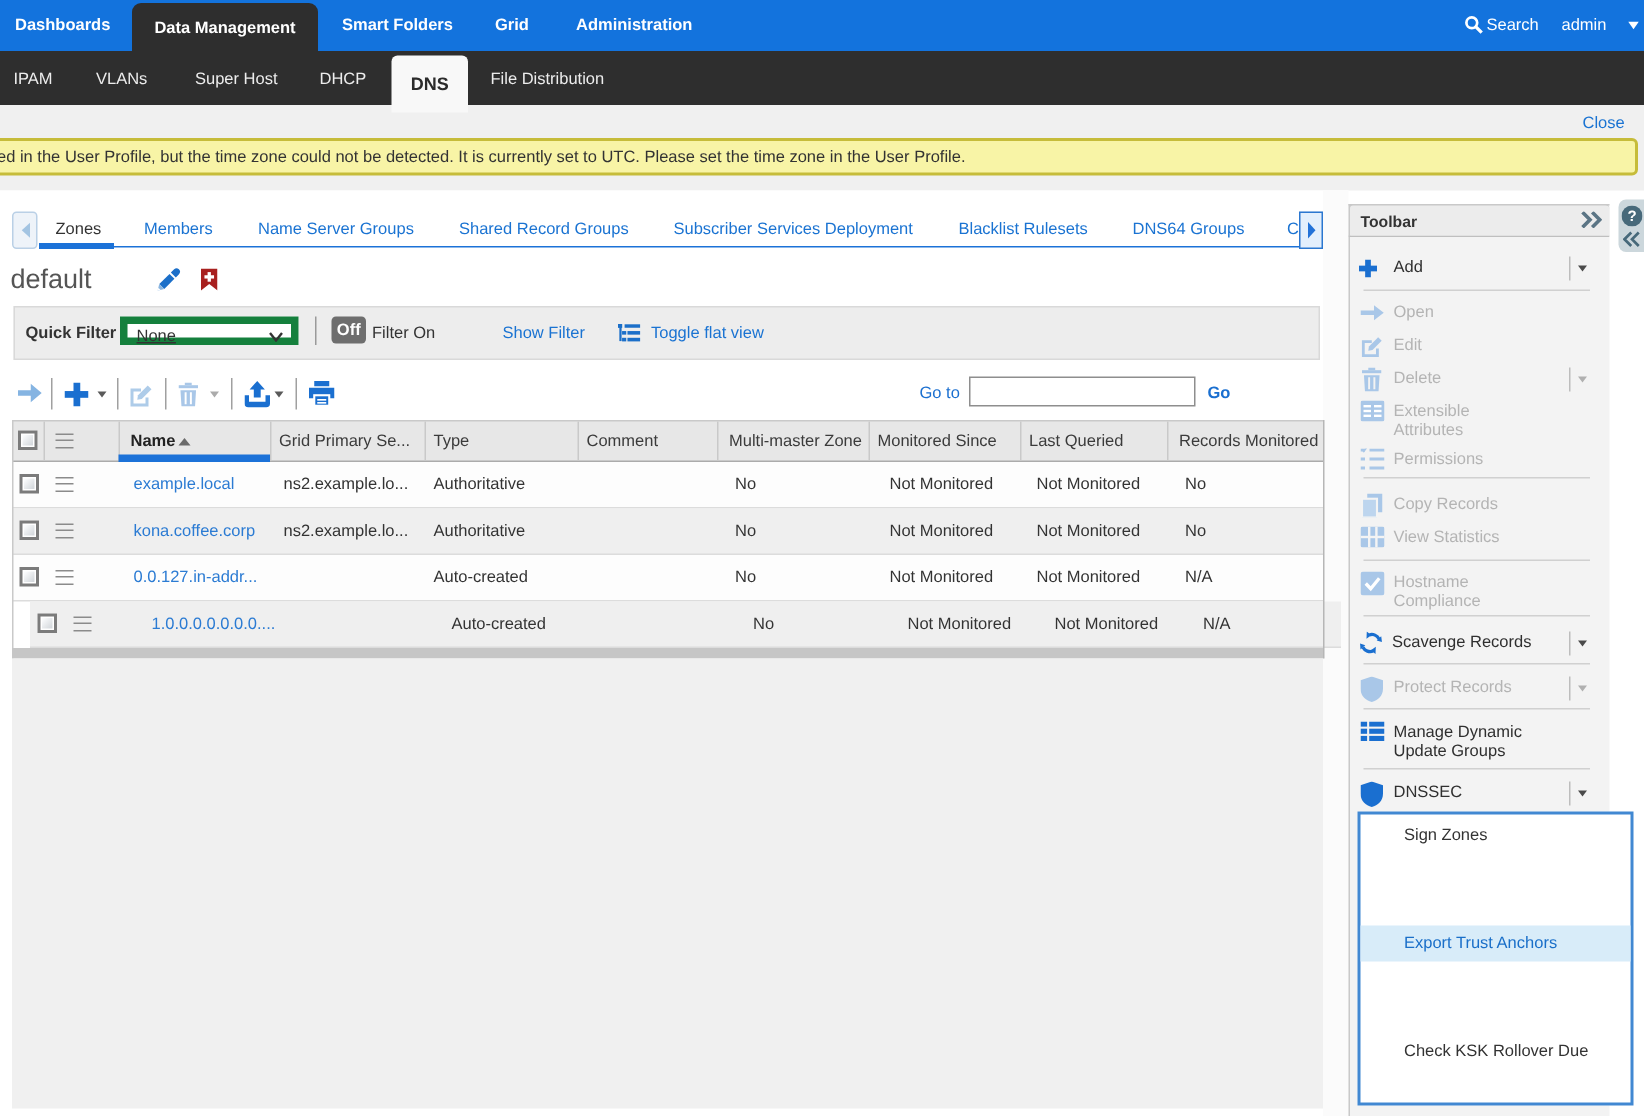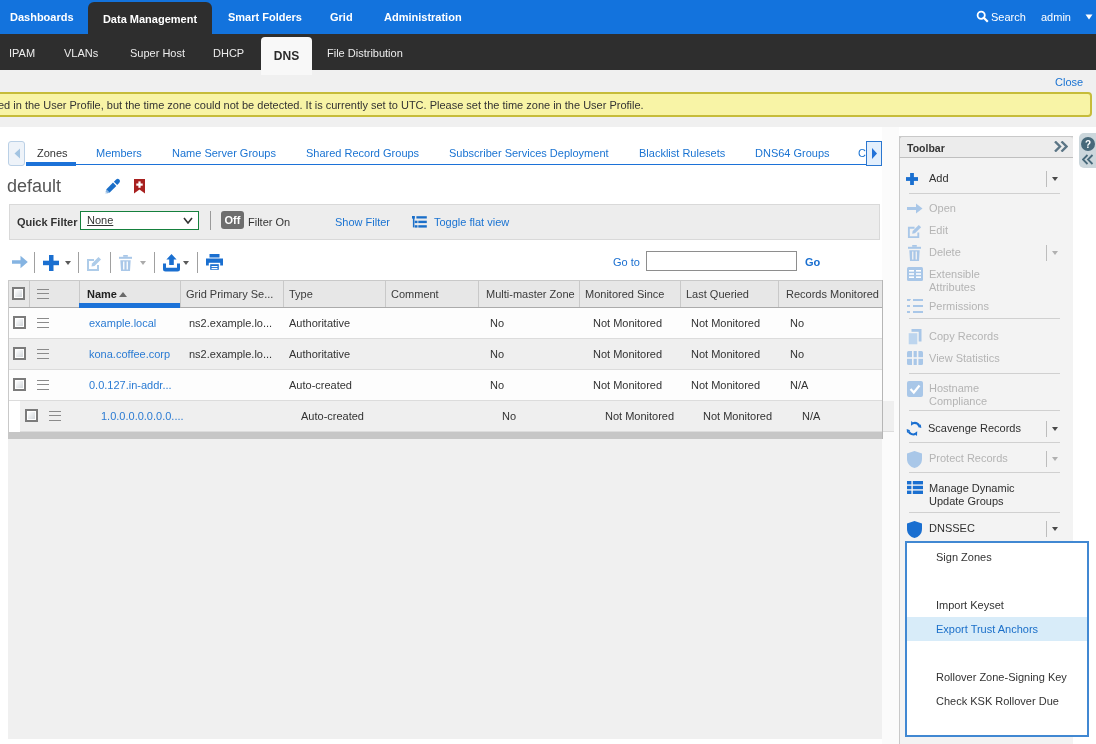--- a/index.html
+++ b/index.html
@@ -28,21 +28,21 @@
 #tbhead { left:899px; top:136px; width:174px; height:22px; background:#ececec; border-left:1px solid #c9c9c9; border-top:1px solid #c9c9c9; border-bottom:1px solid #bfbfbf; border-radius:3px 3px 0 0; }
 #tbhead b { position:absolute; left:7px; top:5px; font-size:10.5px; color:#333; }
 
 .tablink { position:absolute; top:141px; height:24px; line-height:24px; font-size:11px; color:#1a73d2; z-index:2; }
 #tabline { left:26px; top:163.5px; width:840px; height:1.6px; background:#1c72d8; }
 #zonesu { left:26px; top:162px; width:50px; height:3.5px; background:#1c72d8; }
 .arrbtn { position:absolute; top:141px; width:17px; height:25px; }
 
 #qfbar { left:9px; top:204px; width:871px; height:36px; background:#ededed; border:1px solid #d9d9d9; }
 .qft { position:absolute; top:204px; height:36px; line-height:36px; font-size:11px; }
-#qfsel { left:80px; top:211px; width:119px; height:19px; background:#fff; border:1px solid #15803d; font-size:11px; color:#333; line-height:17px; padding-left:6px;text-decoration:underline; }
+#qfsel { left:80px; top:211px; width:119px; height:19px; background:#fff; border:5px solid #15803d; font-size:11px; color:#333; line-height:17px; padding-left:6px;text-decoration:underline; }
 #offbtn { left:221px; top:211px; width:23px; height:18px; background:#6e6e6e; border-radius:3px; color:#fff; font-size:11px; font-weight:bold; text-align:center; line-height:18px; }
 
 .vdiv { position:absolute; top:252px; width:1px; height:21px; background:#a0a0a0; }
 
 #gotoin { left:646px; top:251px; width:151px; height:20px; background:#fff; border:1px solid #8e8e8e; }
 
 .hcell { position:absolute; top:280px; height:28px; line-height:28px; font-size:11px; color:#3b3b3b; z-index:2; }
 #thead { left:8px; top:280px; width:874px; height:28px; background:#e7e7e7; border-top:1px solid #c9c9c9; border-bottom:1px solid #ababab; }
 .hdiv { position:absolute; top:281px; width:1px; height:26px; background:#c9c9c9; z-index:2; }
 .row { position:absolute; left:8px; width:874px; height:31px; border-bottom:1px solid #dcdcdc; }
@@ -399,23 +399,21 @@
 <svg class="abs" style="left:907px; top:521px;" width="15" height="17" viewBox="0 0 15 17">
     <path d="M7.5 0 L15 2.5 V8 C15 13 11.5 16 7.5 17 C3.5 16 0 13 0 8 V2.5 Z" fill="#1a6fd0"></path>
   </svg>
 <div class="abs tbi" style="left:929px; top:522px;">DNSSEC</div>
 <div class="abs caretbox" style="top:521px;">
     <div class="caret"></div>
   </div>
 
 <div class="abs" id="menu">
   <div style="top:2px;">Sign Zones</div>
-  <div style="top:50px;">Import Keyset</div>
   <div class="hl" style="top:74px;">Export Trust Anchors</div>
-  <div style="top:122px;">Rollover Zone-Signing Key</div>
   <div style="top:146px;">Check KSK Rollover Due</div>
 </div>
 
 <svg class="abs" style="left:1054px; top:141px;" width="14" height="11" viewBox="0 0 14 11">
     <path d="M1 0.5 L6 5.5 L1 10.5 M7.5 0.5 L12.5 5.5 L7.5 10.5" stroke="#5b7585" stroke-width="2.4" fill="none"></path>
   </svg>
 
 <div class="abs" id="helpw"></div>
 <svg class="abs" style="left:1081px; top:137px;" width="14" height="14" viewBox="0 0 14 14">
     <circle cx="7" cy="7" r="7" fill="#47697a"></circle>

